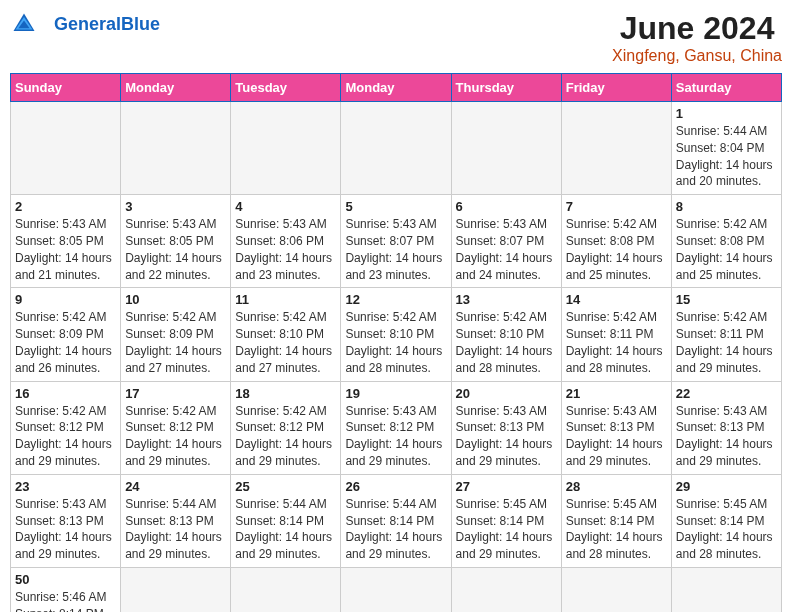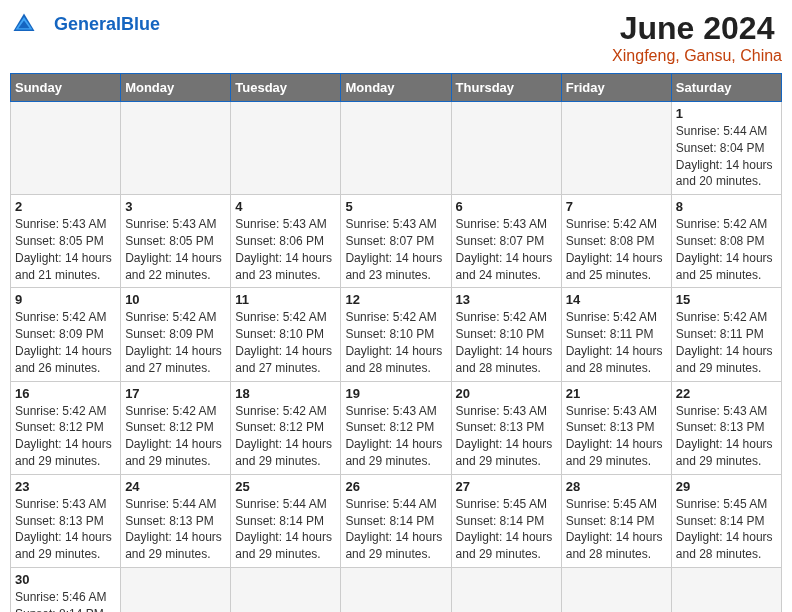--- a/index.html
+++ b/index.html
@@ -44,21 +44,21 @@
     .location-title {
       font-size: 16px;
       color: #c2410c;
     }
     .calendar-table {
       width: 100%;
       border-collapse: collapse;
       font-size: 11px;
     }
     .calendar-table th {
-      background-color: #737373;
+      background-color: #ec4899;
       color: #fff;
       padding: 6px 4px;
       text-align: left;
       font-size: 13px;
       font-weight: bold;
       border: 1px solid #1565c0;
     }
     .calendar-table td {
       border: 1px solid #ccc;
       vertical-align: top;
@@ -245,21 +245,21 @@
           <span class="day-number">28</span>
           <div class="day-info">Sunrise: 5:45 AM<br>Sunset: 8:14 PM<br>Daylight: 14 hours and 28 minutes.</div>
         </td>
         <td>
           <span class="day-number">29</span>
           <div class="day-info">Sunrise: 5:45 AM<br>Sunset: 8:14 PM<br>Daylight: 14 hours and 28 minutes.</div>
         </td>
       </tr>
       <tr>
         <td>
-          <span class="day-number">30</span>
+          <span class="day-number">50</span>
           <div class="day-info">Sunrise: 5:46 AM<br>Sunset: 8:14 PM<br>Daylight: 14 hours and 27 minutes.</div>
         </td>
         <td class="empty"></td>
         <td class="empty"></td>
         <td class="empty"></td>
         <td class="empty"></td>
         <td class="empty"></td>
         <td class="empty"></td>
       </tr>
     </tbody>

